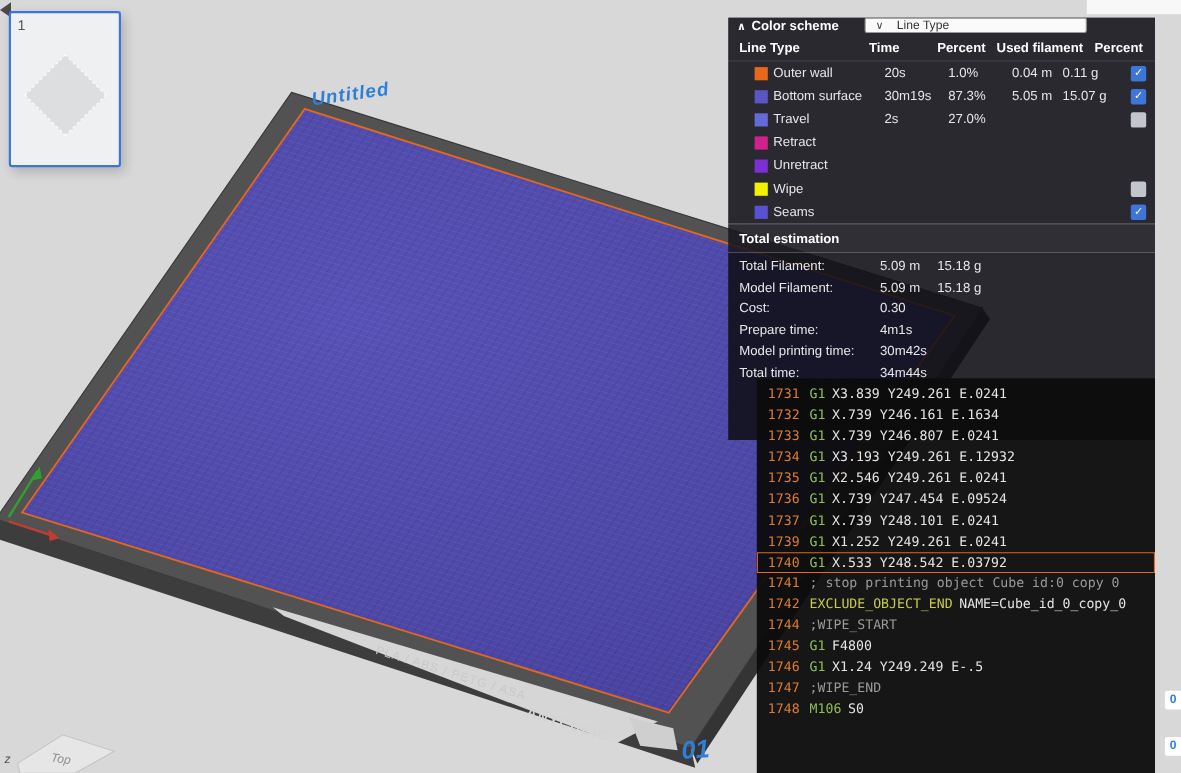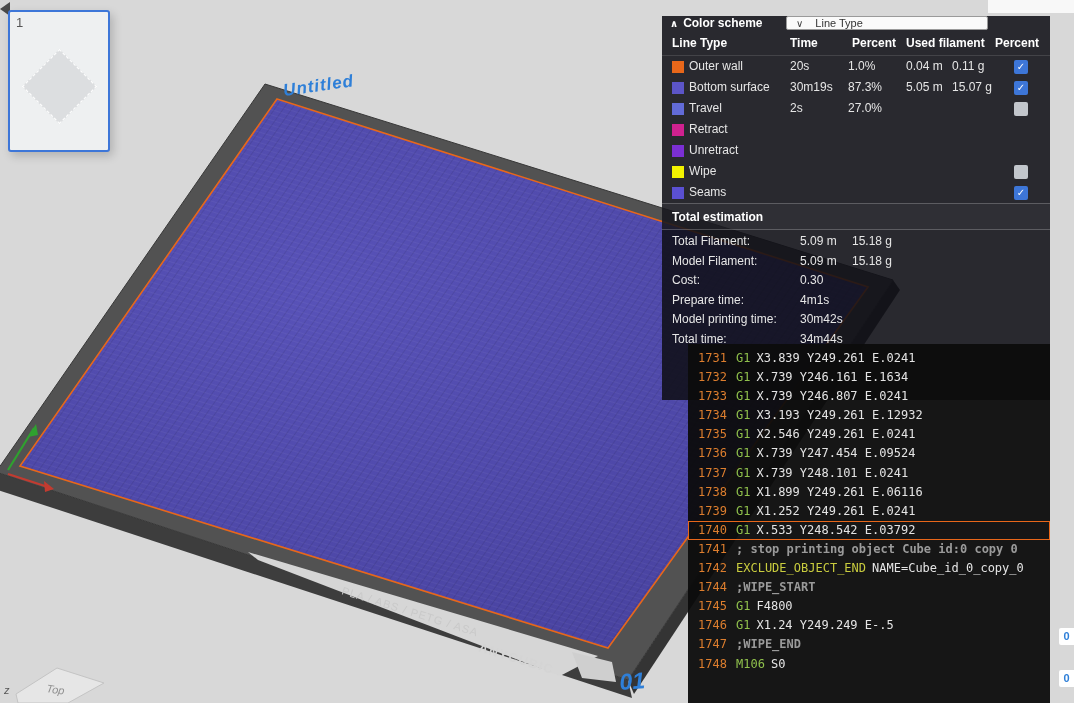--- a/index.html
+++ b/index.html
@@ -43,21 +43,21 @@
   }
   .combo .chev { color:#444; margin-right:12px; }
   .white-strip { position:absolute; left:988px; top:0; width:86px; height:13px; background:#f8f8f8; z-index:4; }
 
   .legend-header { position:absolute; left:0; top:15px; width:100%; height:25px;
     font-weight:bold; color:#fff; border-bottom:1px solid rgba(255,255,255,0.12); }
   .legend-header span, .legend-row .cell { position:absolute; line-height:25px; white-space:nowrap; }
   .col-linetype { left:10px; }  .col-time { left:128px; }  .col-percent { left:190px;text-align:right; }
   .col-used { left:244px; }     .col-display { left:333px; }
 
-  .legend-rows { position:absolute; left:0; top:40px; width:100%; }
+  .legend-rows { position:absolute; left:14px; top:40px; width:100%; }
   .legend-row { position:relative; height:21px; }
   .legend-row .cell { line-height:21px; font-size:12px; color:#e6e6e6; }
   .legend-row .swatch { position:absolute; left:10px; top:5px; width:12px; height:12px; }
   .c-label { left:27px; } .c-time { left:128px; } .c-pct { left:186px; }
   .c-fm { left:244px; }   .c-fg { left:290px; }
   .cb { position:absolute; left:352px; top:4px; width:14px; height:14px; border-radius:2px;
         text-align:center; line-height:14px; font-size:10px;
         font-family:"DejaVu Sans", sans-serif; cursor:pointer; }
   .cb.checked { background:var(--accent); color:#fff; }
   .cb.unchecked { background:#c2c6cc; }
@@ -78,21 +78,21 @@
     background:rgba(12,12,12,0.95); z-index:3;
     font-family:"DejaVu Sans Mono", monospace; font-size:12px;
     padding-top:5px; overflow:hidden;
   }
   .gc-row { height:19.1px; line-height:19.1px; padding:0 8px 0 10px; white-space:nowrap; }
   .gc-row.selected { box-shadow:inset 0 0 0 1px var(--highlight); }
   .gc-num { display:inline-block; width:32px; color:var(--gc-num); margin-right:6px; }
   .gc-cmd { color:var(--gc-cmd); margin-right:6px; }
   .gc-key { color:var(--gc-key); margin-right:6px; }
   .gc-rest { color:var(--gc-rest); }
-  .gc-comment { color:var(--gc-comment);font-weight:bold; }
+  .gc-comment { color:var(--gc-comment); }
 
   
   .slider-chip {
     position:absolute; left:1059px; width:15px; height:17px; background:#fff;
     border-radius:2px 0 0 2px; color:var(--blue); font-size:11px; font-weight:bold;
     text-align:center; line-height:17px; z-index:4;
   }
   .chip-a { top:628px; } .chip-b { top:670px; }
 
   
@@ -283,21 +283,20 @@
 
   <div class="gcode">
     <div>
         <div class="gc-row"><span class="gc-num">1731</span><span class="gc-cmd">G1</span><span class="gc-rest">X3.839 Y249.261 E.0241</span></div>
         <div class="gc-row"><span class="gc-num">1732</span><span class="gc-cmd">G1</span><span class="gc-rest">X.739 Y246.161 E.1634</span></div>
         <div class="gc-row"><span class="gc-num">1733</span><span class="gc-cmd">G1</span><span class="gc-rest">X.739 Y246.807 E.0241</span></div>
         <div class="gc-row"><span class="gc-num">1734</span><span class="gc-cmd">G1</span><span class="gc-rest">X3.193 Y249.261 E.12932</span></div>
         <div class="gc-row"><span class="gc-num">1735</span><span class="gc-cmd">G1</span><span class="gc-rest">X2.546 Y249.261 E.0241</span></div>
         <div class="gc-row"><span class="gc-num">1736</span><span class="gc-cmd">G1</span><span class="gc-rest">X.739 Y247.454 E.09524</span></div>
         <div class="gc-row"><span class="gc-num">1737</span><span class="gc-cmd">G1</span><span class="gc-rest">X.739 Y248.101 E.0241</span></div>
-        <div class="gc-row"><span class="gc-num">1738</span><span class="gc-cmd">G1</span><span class="gc-rest">X1.899 Y249.261 E.06116</span></div>
         <div class="gc-row"><span class="gc-num">1739</span><span class="gc-cmd">G1</span><span class="gc-rest">X1.252 Y249.261 E.0241</span></div>
         <div class="gc-row selected"><span class="gc-num">1740</span><span class="gc-cmd">G1</span><span class="gc-rest">X.533 Y248.542 E.03792</span></div>
         <div class="gc-row"><span class="gc-num">1741</span><span class="gc-comment">; stop printing object Cube id:0 copy 0</span></div>
         <div class="gc-row"><span class="gc-num">1742</span><span class="gc-key">EXCLUDE_OBJECT_END</span><span class="gc-rest">NAME=Cube_id_0_copy_0</span></div>
         <div class="gc-row"><span class="gc-num">1744</span><span class="gc-comment">;WIPE_START</span></div>
         <div class="gc-row"><span class="gc-num">1745</span><span class="gc-cmd">G1</span><span class="gc-rest">F4800</span></div>
         <div class="gc-row"><span class="gc-num">1746</span><span class="gc-cmd">G1</span><span class="gc-rest">X1.24 Y249.249 E-.5</span></div>
         <div class="gc-row"><span class="gc-num">1747</span><span class="gc-comment">;WIPE_END</span></div>
         <div class="gc-row"><span class="gc-num">1748</span><span class="gc-cmd">M106</span><span class="gc-rest">S0</span></div>
       </div>

